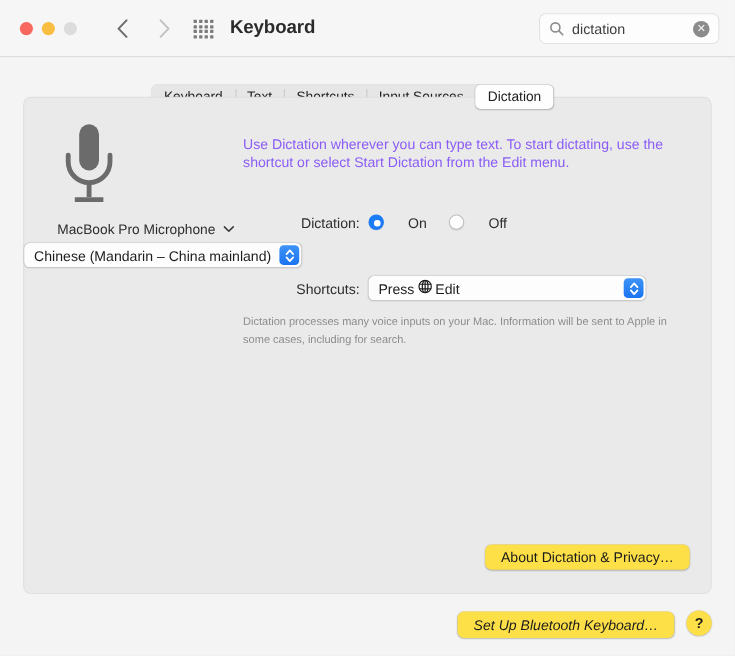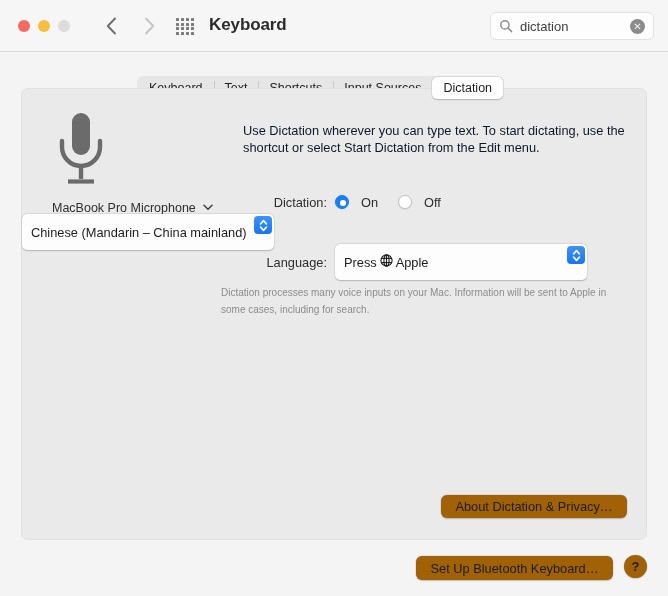--- a/index.html
+++ b/index.html
@@ -172,22 +172,21 @@
     vertical-align: 1px;
   }
 
   
   .desc {
     position: absolute;
     left: 199px; top: 33px;
     width: 400px;
     font-size: 12.8px;
     line-height: 17px;
-    color: #0f172a;
-    margin-left: 22px;
+    color: #8b5cf6;
   }
 
   .form-rows {
     position: absolute;
     left: 0; top: 98px;
     width: 100%;
   }
   .row {
     display: flex;
     align-items: center;
@@ -196,21 +195,21 @@
   .row-label {
     width: 313px;
     text-align: right;
     padding-right: 8px;
     font-size: 12.8px;
     color: #2d2d2d;
   }
 
   
   .radio-group { display: flex; align-items: center; gap: 20px; }
-  .radio-item  { display: flex; align-items: center; gap: 12px; }
+  .radio-item  { display: flex; align-items: center; gap: 22px; }
   .radio {
     width: 14px; height: 14px;
     border-radius: 50%;
     background: #fdfdfd;
     border: 0.5px solid #c2c2c2;
     box-shadow: 0 0.5px 1px rgba(0,0,0,0.12);
     position: relative;
   }
   .radio.on {
     background: #1a7cf7;
@@ -222,21 +221,21 @@
     left: 4.2px; top: 4.2px;
     width: 5.5px; height: 5.5px;
     border-radius: 50%;
     background: #fff;
   }
   .radio-label { font-size: 12.8px; color: #2d2d2d; }
 
   
   .popup {
     position: relative;
-    height: 36px;
+    height: 22px;
     background: #fdfdfd;
     border-radius: 5px;
     box-shadow: 0 0.5px 1.5px rgba(0,0,0,0.20), 0 0 0 0.5px rgba(0,0,0,0.08);
     display: flex;
     align-items: center;
     padding-left: 9px;
     padding-right: 26px;
     font-size: 12.8px;
     color: #1c1c1c;
     white-space: nowrap;
@@ -265,40 +264,40 @@
     position: absolute;
     left: 199px; top: 195px;
     width: 400px;
     font-size: 10px;
     line-height: 17px;
     color: #8c8c8c;
   }
 
   
   .btn {
-    background: #a16207;
+    background: #fde047;
     border-radius: 6px;
     box-shadow: 0 0.5px 1.5px rgba(0,0,0,0.20), 0 0 0 0.5px rgba(0,0,0,0.07);
     font-size: 12.8px;
     color: #1c1c1c;
     display: flex;
     align-items: center;
     justify-content: center;
     white-space: nowrap;
     text-align: center;
   }
   .about-btn {
     position: absolute;
     left: 419px; top: 406px;
     width: 186px; height: 23px;
   }
   .bt-keyboard-btn {
     position: absolute;
     left: 416px; top: 556px;
-    width: 197px; height: 24px;
+    width: 197px; height: 24px; font-style: italic;
   }
   .help-btn {
     position: absolute;
     left: 624px; top: 555px;
     width: 23px; height: 23px;
     border-radius: 50%;
     font-size: 13px;
     font-weight: bold;
   }
 </style>
@@ -422,33 +421,33 @@
         <span class="stepper">
           <svg width="9" height="13" viewBox="0 0 9 13" aria-hidden="true">
             <polyline points="1.5,5 4.5,1.6 7.5,5" fill="none" stroke="#fff" stroke-width="1.6" stroke-linecap="round" stroke-linejoin="round"></polyline>
             <polyline points="1.5,8 4.5,11.4 7.5,8" fill="none" stroke="#fff" stroke-width="1.6" stroke-linecap="round" stroke-linejoin="round"></polyline>
           </svg>
         </span>
       </div>
     </div>
 
     <div class="row">
-      <div class="row-label">Language:</div>
+      <div class="row-label">Shortcuts:</div>
       <div class="popup shortcut">
         <span>Press</span>
         <span class="globe-glyph">
           <svg width="13" height="13" viewBox="0 0 13 13" aria-hidden="true">
             <circle cx="6.5" cy="6.5" r="5.6" fill="none" stroke="#1c1c1c" stroke-width="1.1"></circle>
             <ellipse cx="6.5" cy="6.5" rx="2.6" ry="5.6" fill="none" stroke="#1c1c1c" stroke-width="1.1"></ellipse>
             <line x1="1" y1="4.4" x2="12" y2="4.4" stroke="#1c1c1c" stroke-width="1.1"></line>
             <line x1="1" y1="8.6" x2="12" y2="8.6" stroke="#1c1c1c" stroke-width="1.1"></line>
             <line x1="6.5" y1="0.9" x2="6.5" y2="12.1" stroke="#1c1c1c" stroke-width="1.1"></line>
           </svg>
         </span>
-        <span>Apple</span>
+        <span>Edit</span>
         <span class="stepper">
           <svg width="9" height="13" viewBox="0 0 9 13" aria-hidden="true">
             <polyline points="1.5,5 4.5,1.6 7.5,5" fill="none" stroke="#fff" stroke-width="1.6" stroke-linecap="round" stroke-linejoin="round"></polyline>
             <polyline points="1.5,8 4.5,11.4 7.5,8" fill="none" stroke="#fff" stroke-width="1.6" stroke-linecap="round" stroke-linejoin="round"></polyline>
           </svg>
         </span>
       </div>
     </div>
 
   </div>

